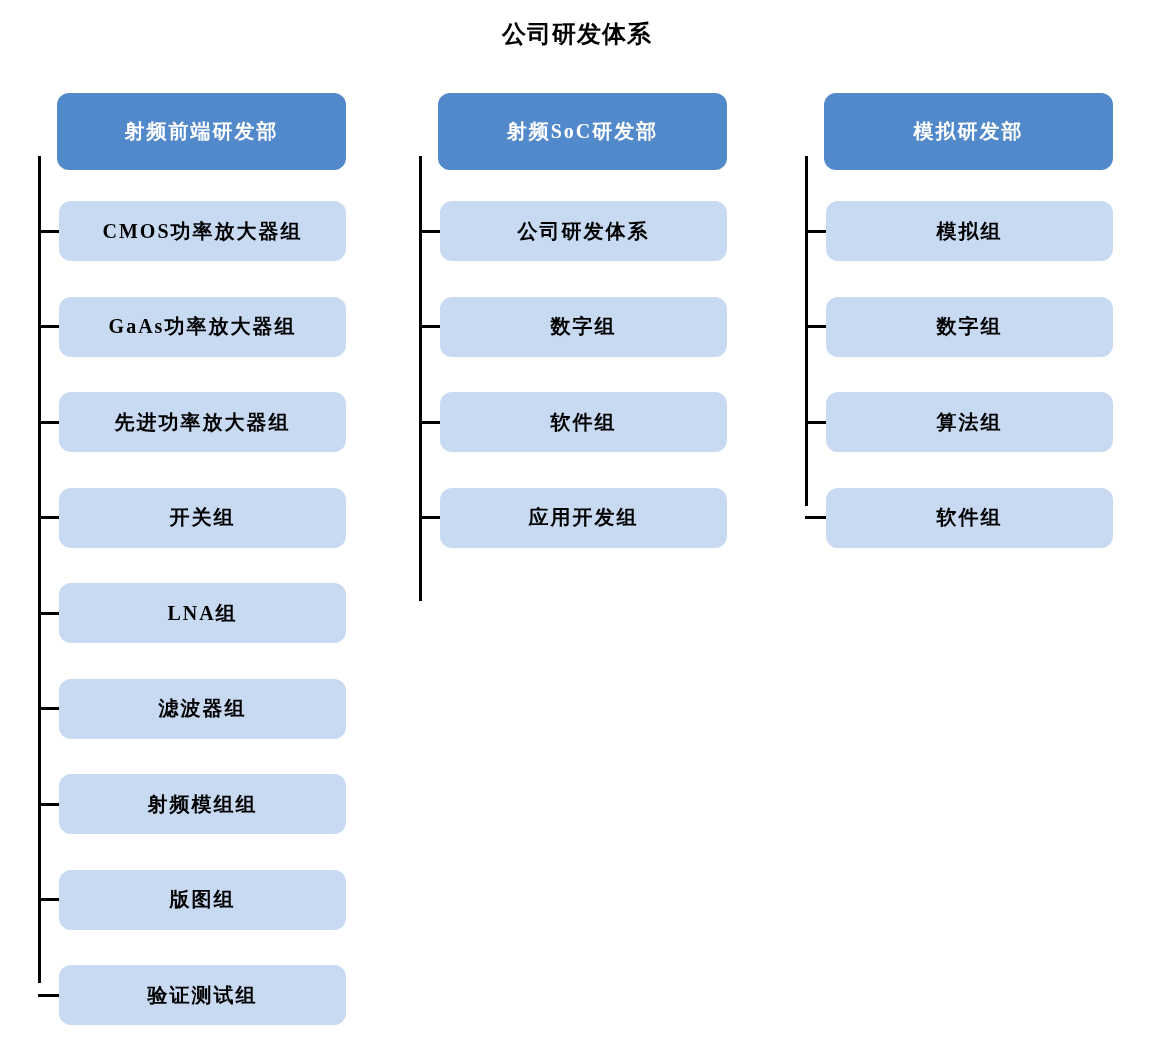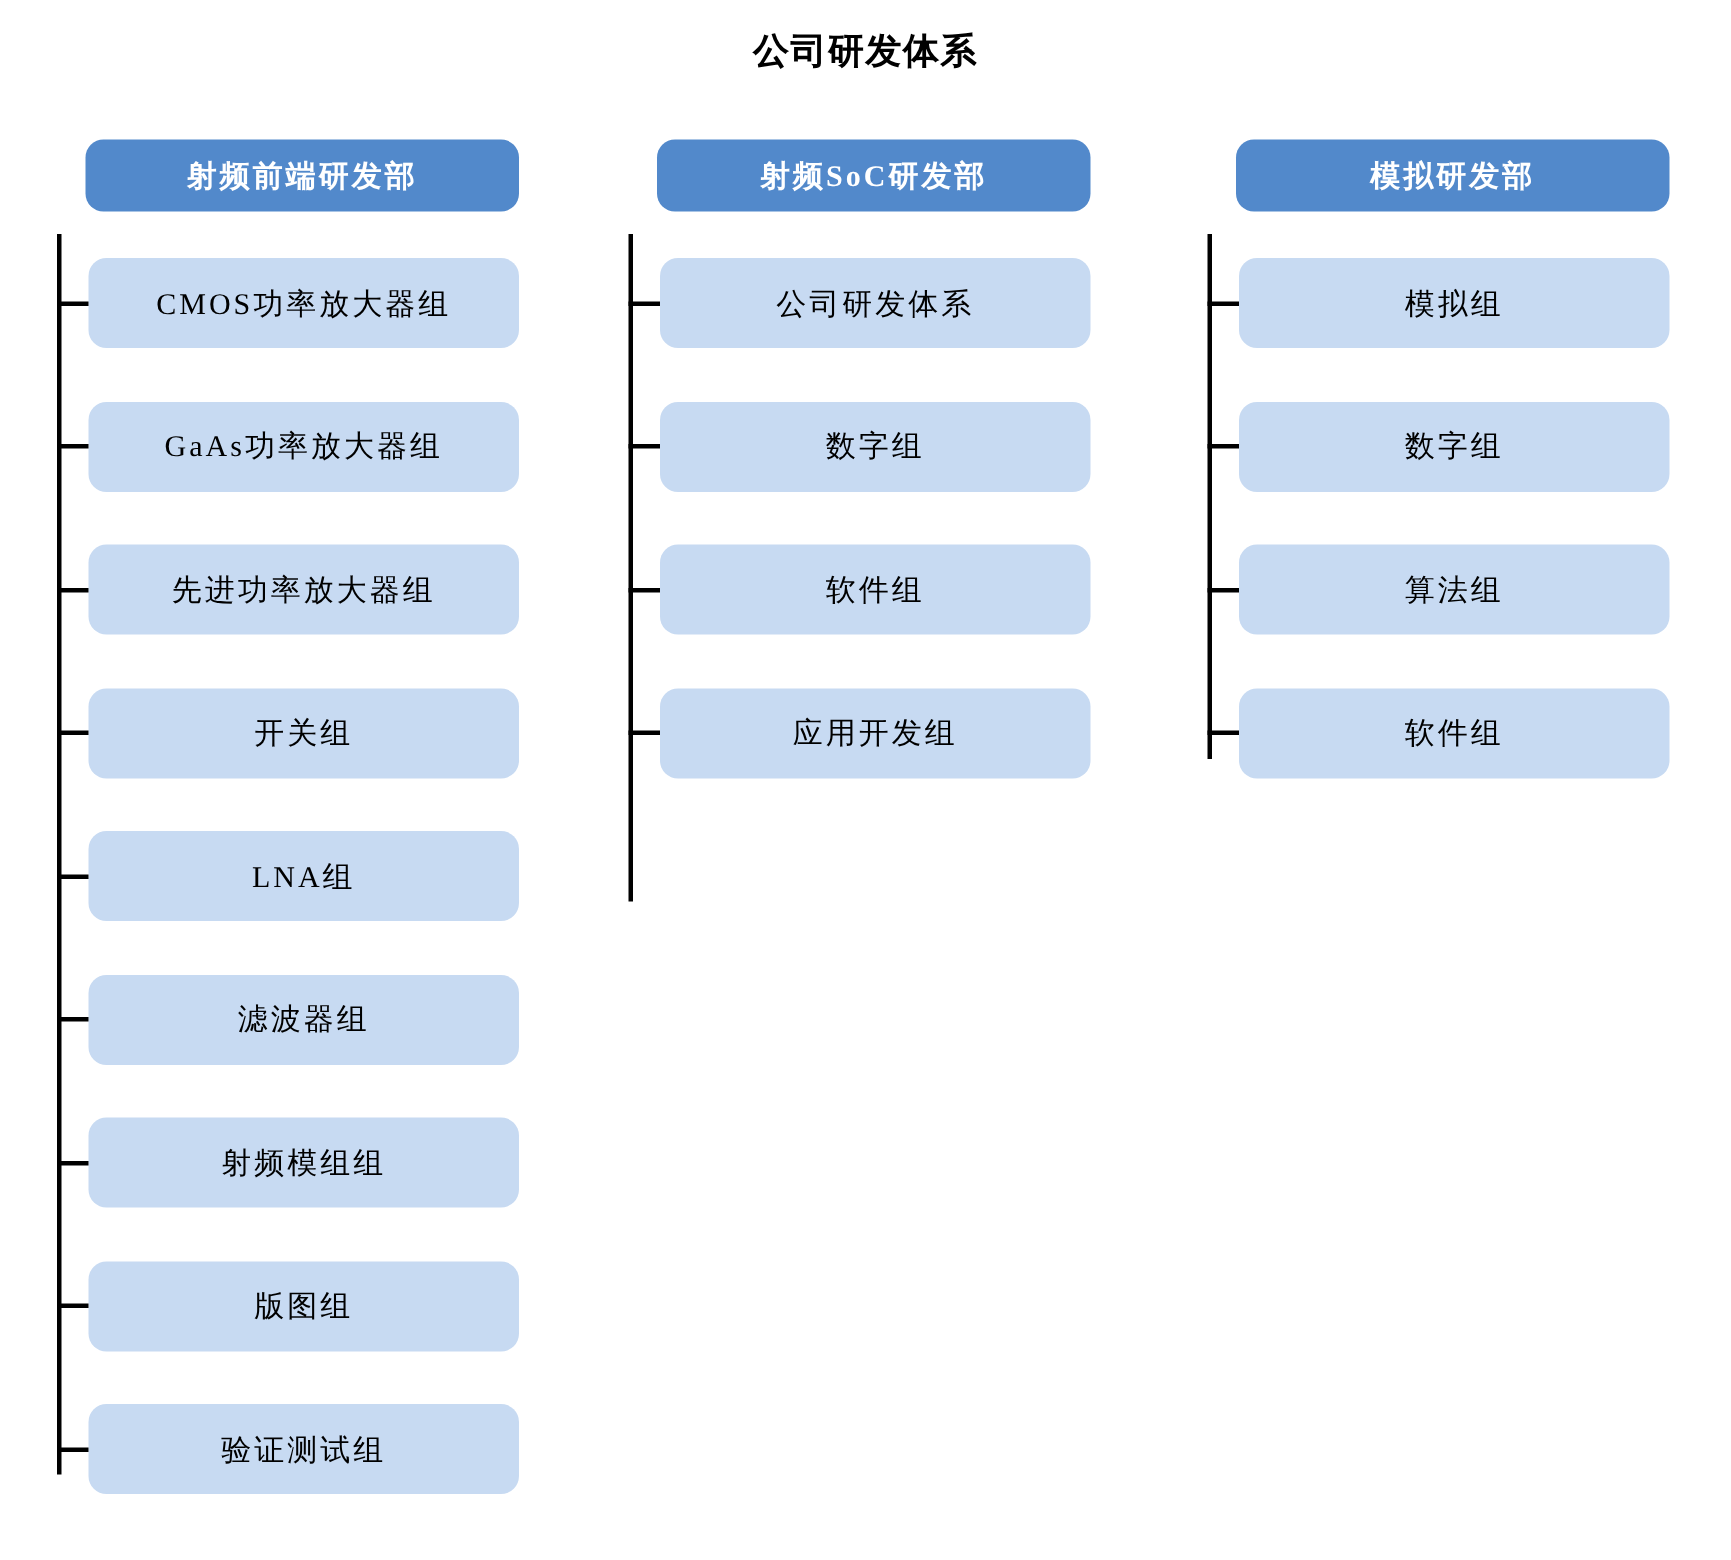--- a/index.html
+++ b/index.html
@@ -26,21 +26,21 @@
     font-weight: bold;
     color: #000000;
     letter-spacing: 1px;
   }
   .column {
     position: absolute;
     top: 93px;
     width: 329px;
   }
   .dept-header {
-    height: 48px;
+    height: 77px;
     border-radius: 12px;
     background: var(--header-bg, #5289CB);
     color: var(--header-text, #ffffff);
     font-size: 20px;
     font-weight: bold;
     display: flex;
     align-items: center;
     justify-content: center;
     letter-spacing: 2px;
     margin-left: 40px;
@@ -70,21 +70,21 @@
     width: 21px;
     height: 3px;
     background: var(--connector, #000000);
   }
   .child-box {
     height: 60px;
     border-radius: 12px;
     background: var(--child-bg, #C7DAF2);
     color: var(--child-text, #000000);
     font-size: 20px;
-    font-weight: normal;
+    font-weight: bold;
     display: flex;
     align-items: center;
     justify-content: center;
     letter-spacing: 2px;
   }
 </style>
 </head>
 <body>
 
 <div class="page">

